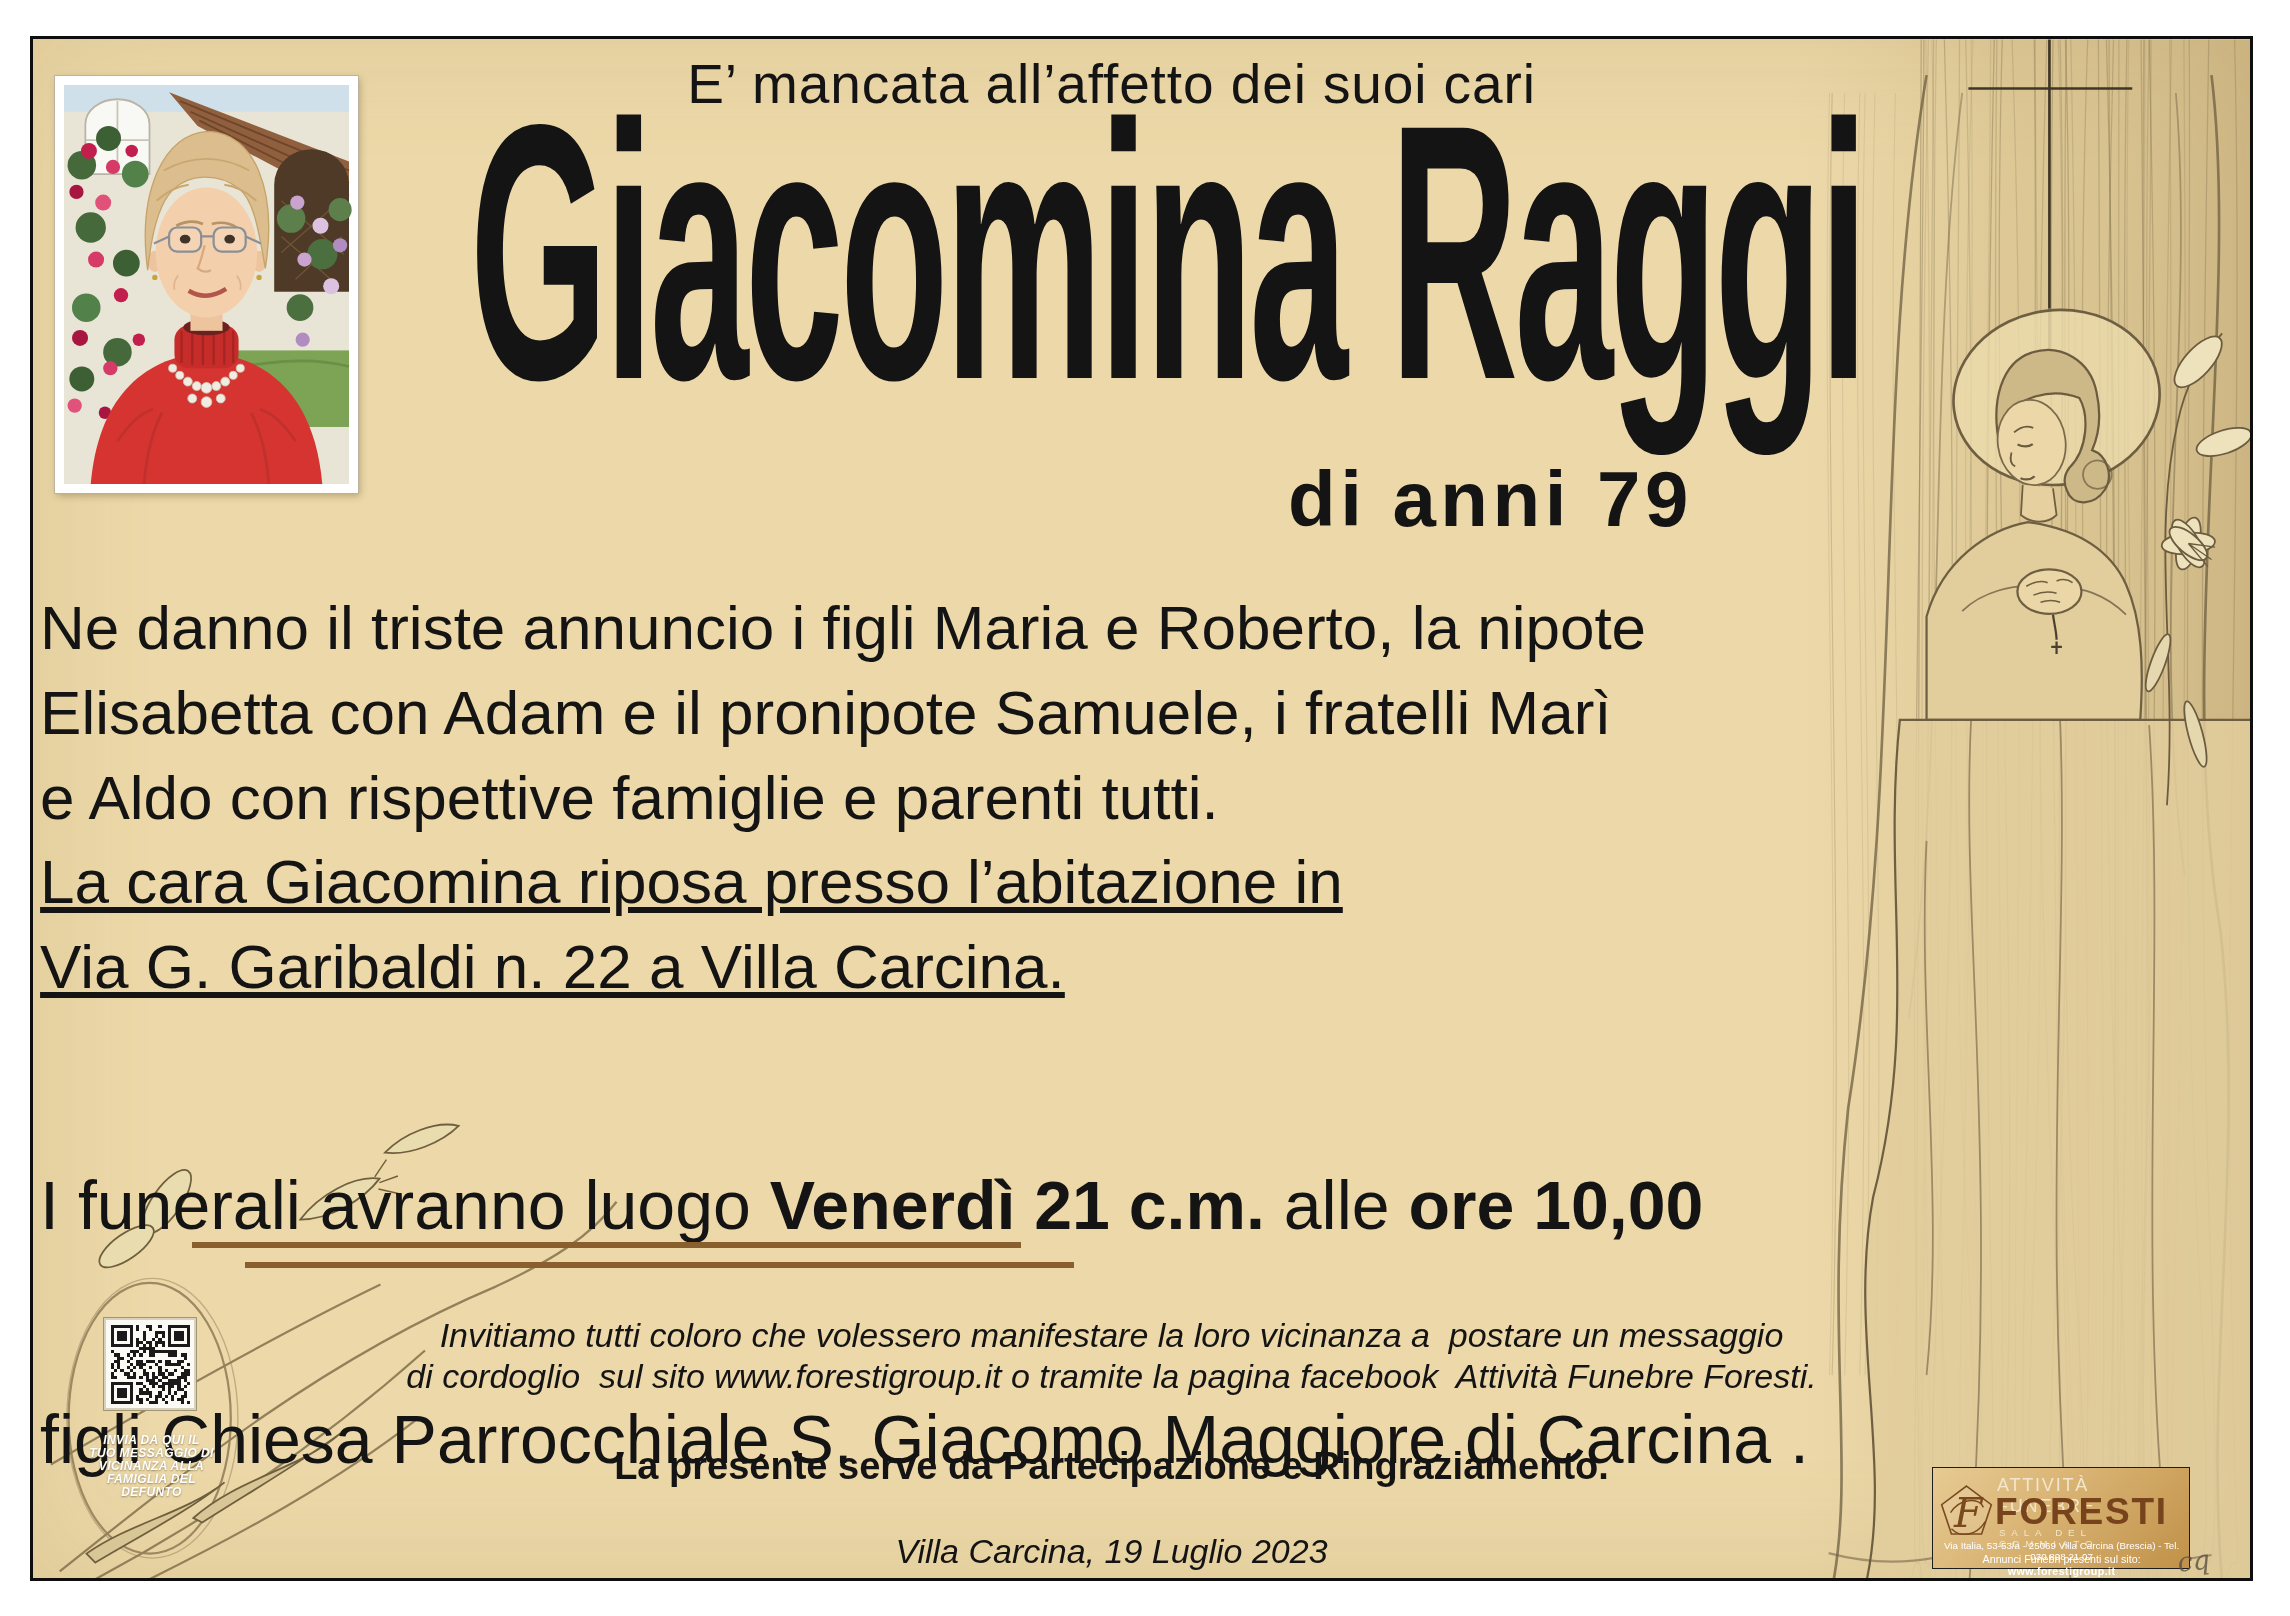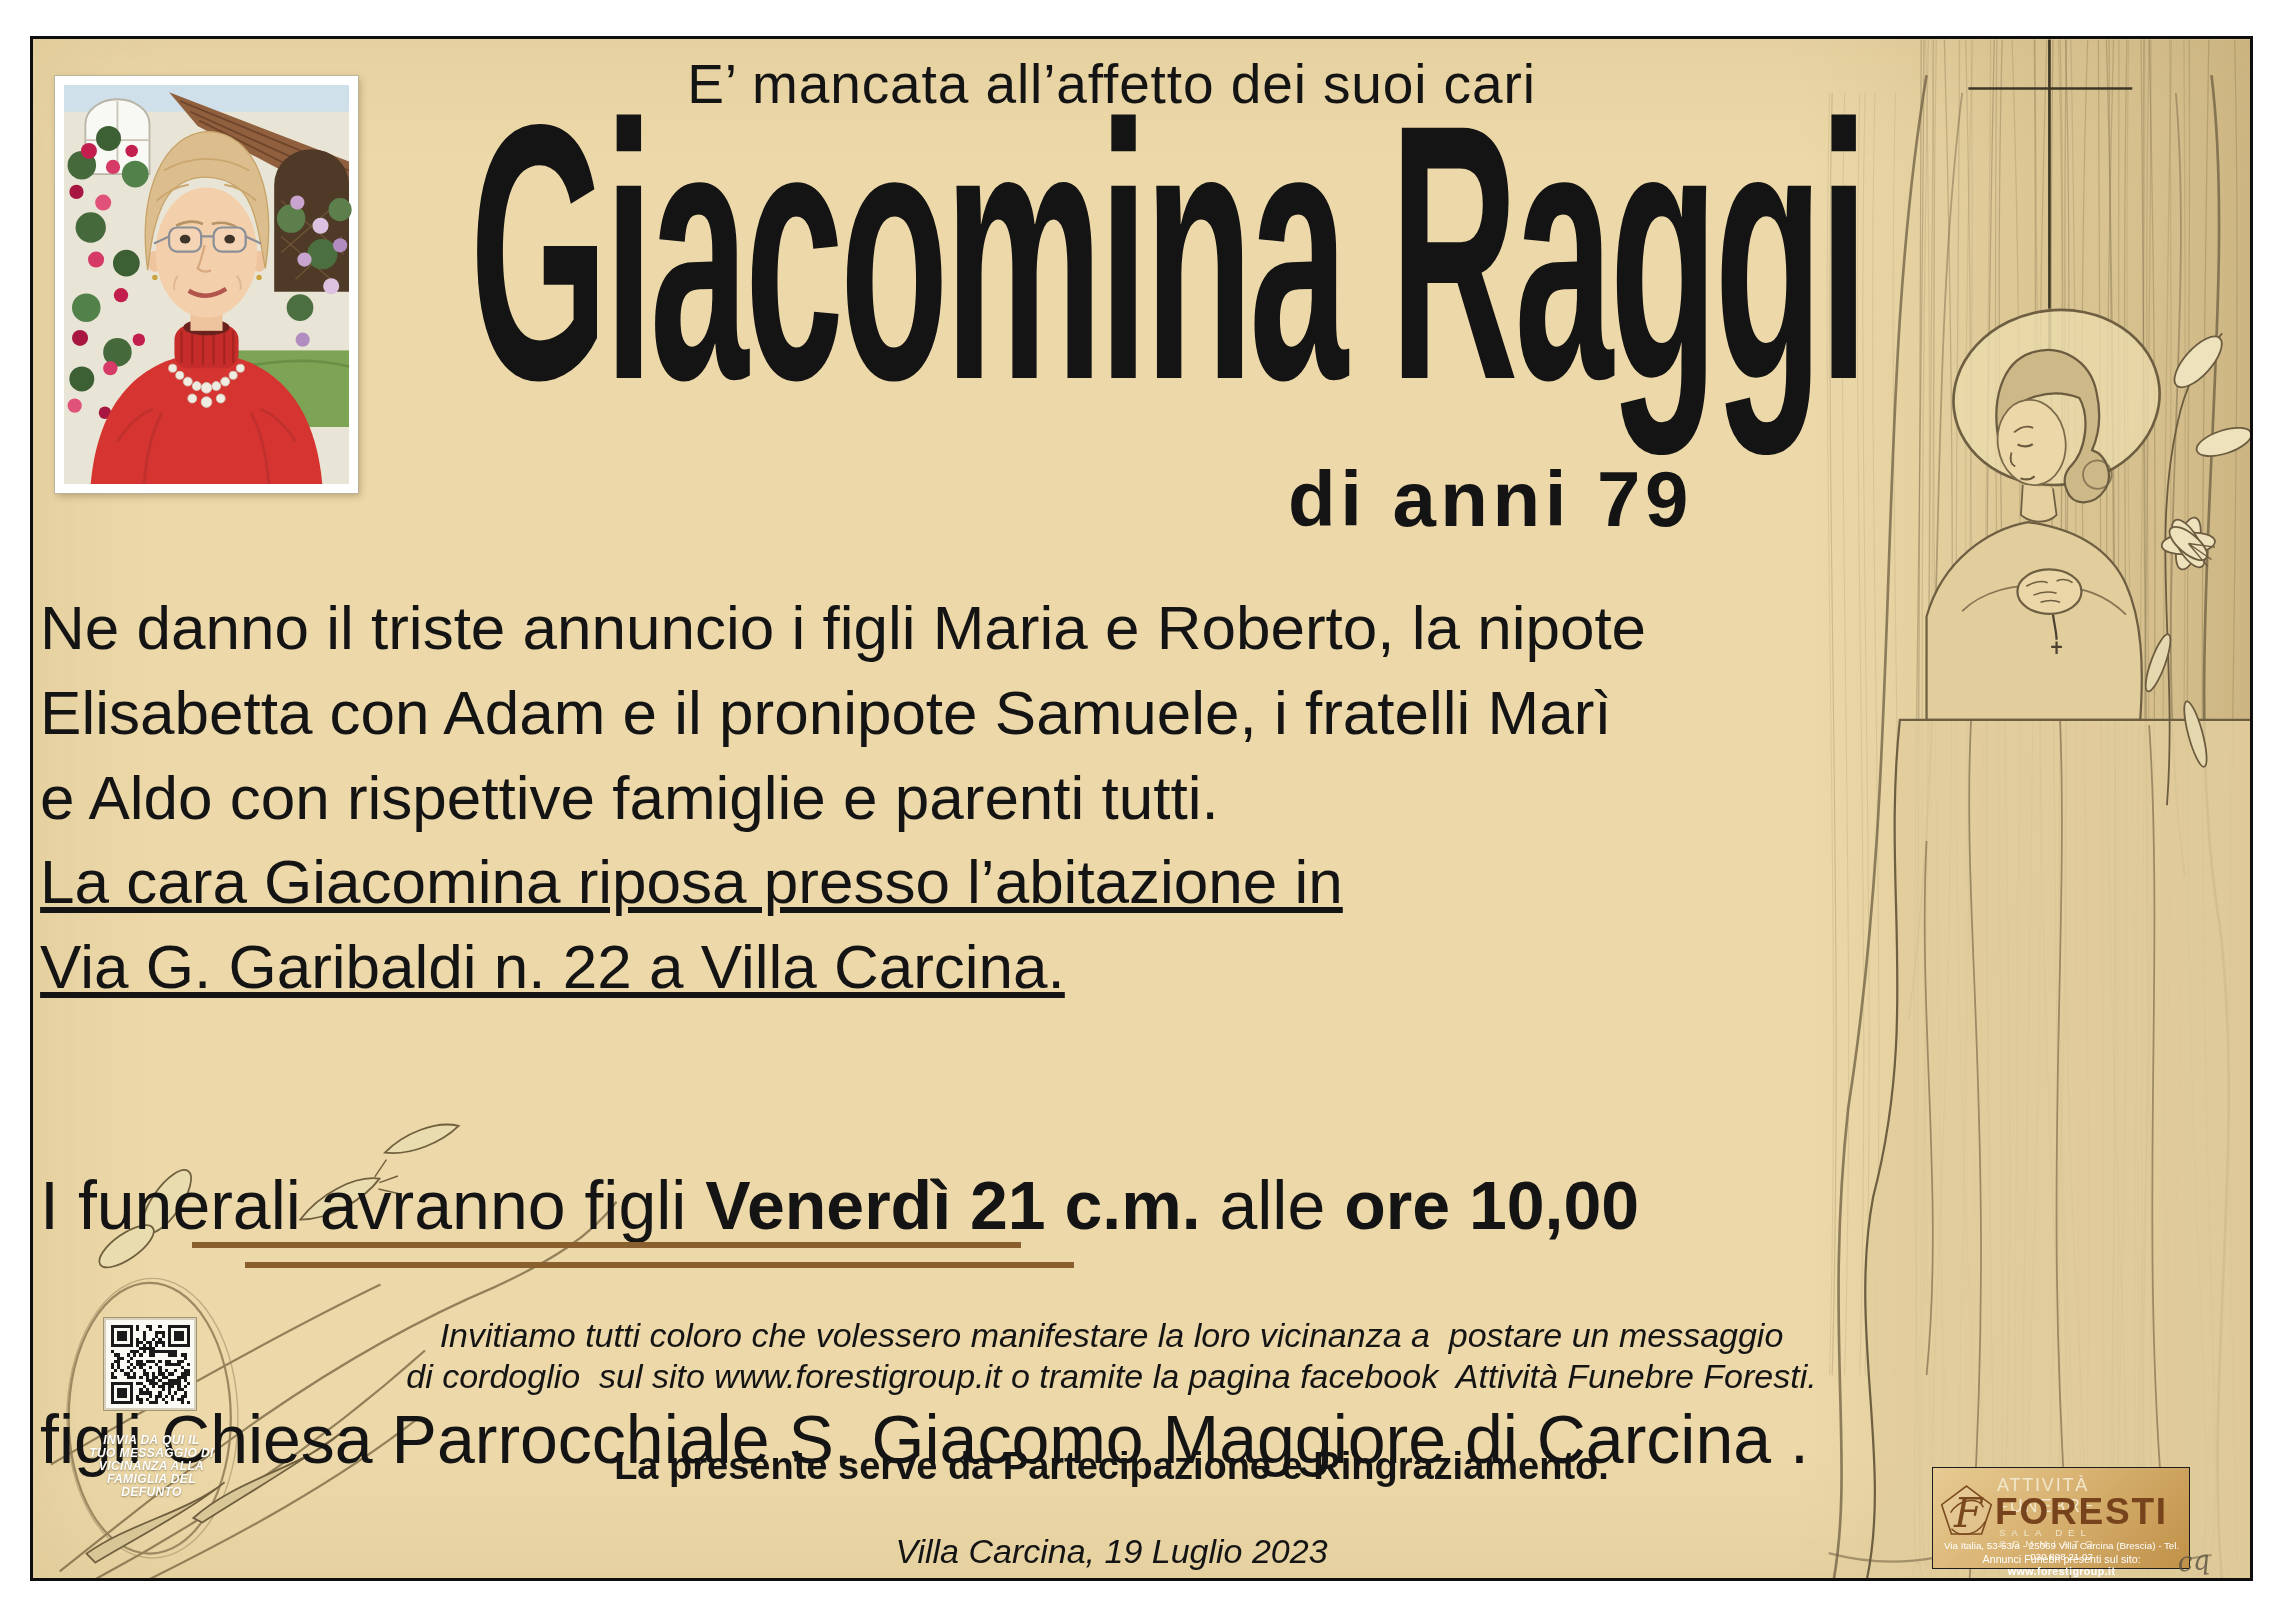--- a/index.html
+++ b/index.html
@@ -312,21 +312,21 @@
 
   <div class="abs sub sub-age z2">di anni 79</div>
 
   <div class="abs para p1 z2">Ne danno il triste annuncio i figli Maria e Roberto, la nipote
 Elisabetta con Adam e il pronipote Samuele, i fratelli Marì
 e Aldo con rispettive famiglie e parenti tutti.</div>
   <div class="abs para p2 z2">La cara Giacomina riposa presso l’abitazione in
 Via G. Garibaldi n. 22 a Villa Carcina.</div>
 
   <div class="abs para p3 z2">
-    <div><span>I funerali avranno figli </span><b>Venerdì 21 c.m.</b><span> alle </span><b>ore 10,00</b></div>
+    <div><span>I funerali avranno luogo </span><b>Venerdì 21 c.m.</b><span> alle </span><b>ore 10,00</b></div>
     <div>figli Chiesa Parrocchiale S. Giacomo Maggiore di Carcina .</div>
     
   </div>
 
   <div class="abs rule rule1 z2"></div>
   <div class="abs rule rule2 z2"></div>
 
   <div class="abs invite z2">Invitiamo tutti coloro che volessero manifestare la loro vicinanza a  postare un messaggio
 di cordoglio  sul sito www.forestigroup.it o tramite la pagina facebook  Attività Funebre Foresti.</div>
   <div class="abs participation z2">La presente serve da Partecipazione e Ringraziamento.</div>

